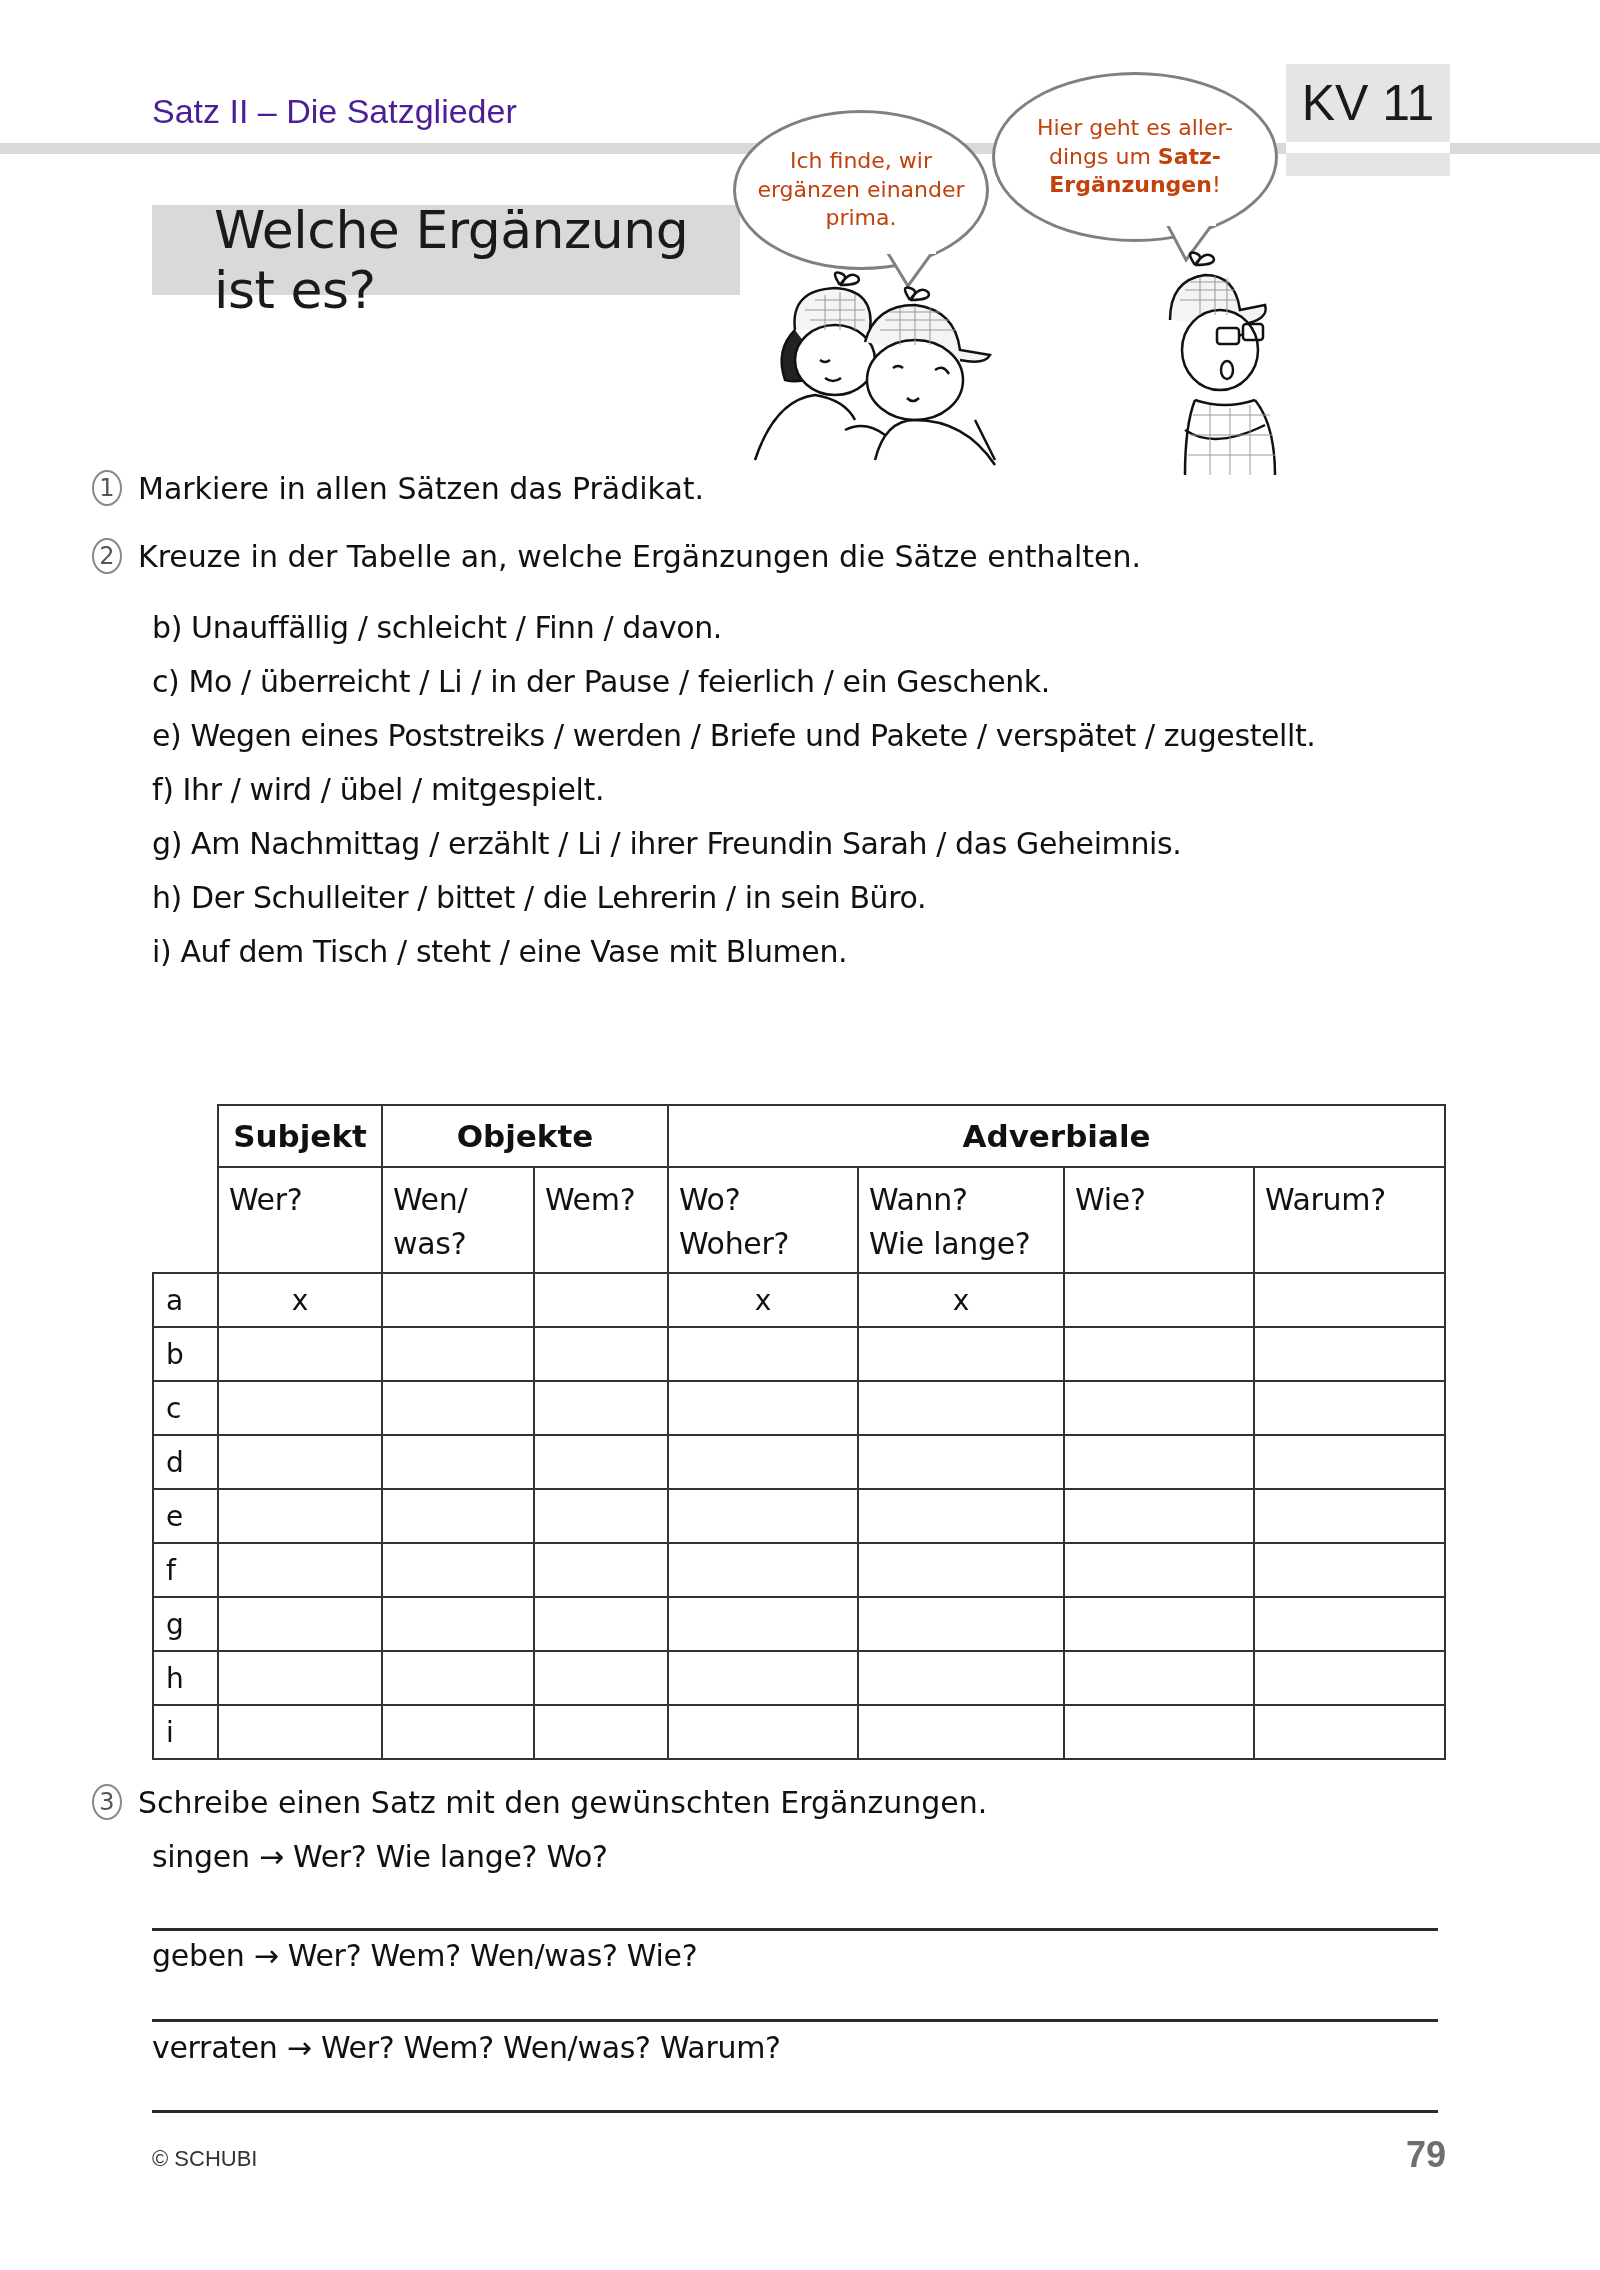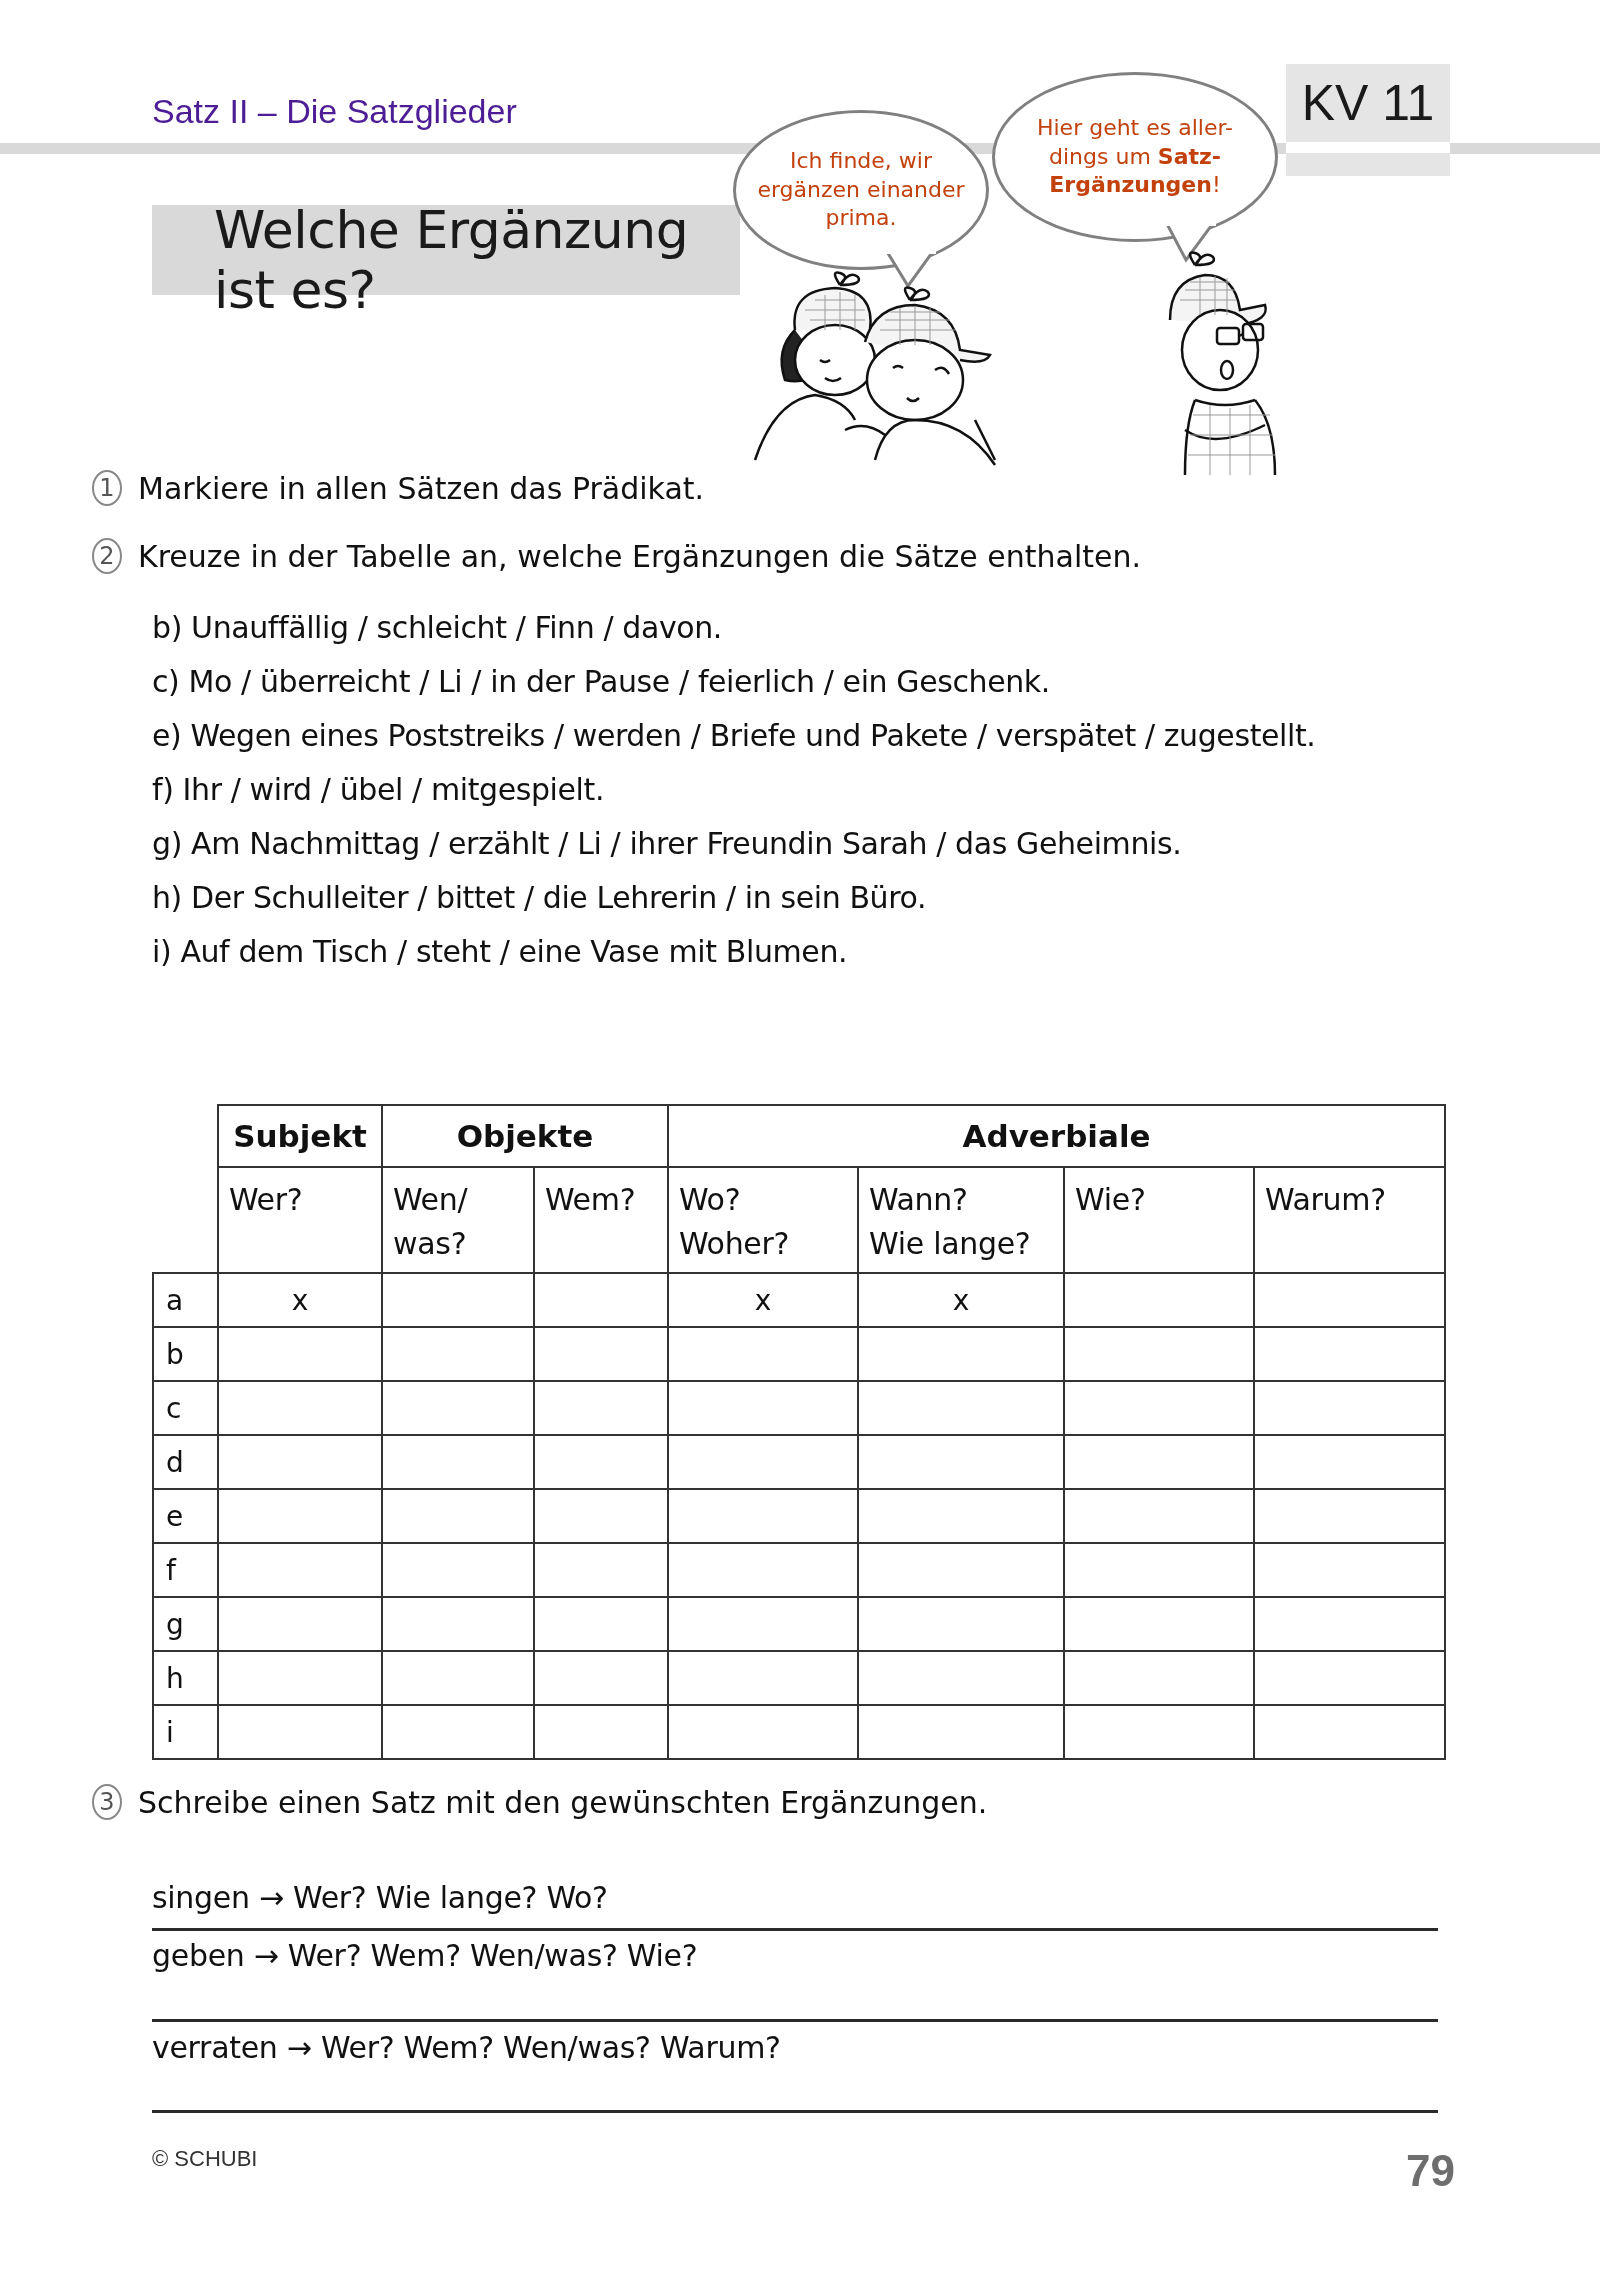--- a/index.html
+++ b/index.html
@@ -44,21 +44,21 @@
   table.t td.grp { text-align: center; vertical-align: middle; font-weight: bold; height: 62px; font-size: 31px; }
   table.t td.sub { padding: 10px 10px 0 10px; height: 106px; line-height: 44px; letter-spacing: -0.3px; }
   table.t td.rl { padding-left: 12px; vertical-align: middle; font-size: 28px; }
   table.t td.cell { text-align: center; vertical-align: middle; font-size: 28px; height: 54px; }
 
   
   .prompt { font-size: 30px; letter-spacing: -0.3px; white-space: nowrap; }
   .write-line { height: 3px; background: #2a2a2a; left: 152px; width: 1286px; }
 
   .footer-copy { left: 152px; top: 2146px; font-family: "Liberation Sans", sans-serif; font-size: 22px; color: #333; }
-  .footer-page { left: 1406px; top: 2134px; font-family: "Liberation Sans", sans-serif; font-size: 44px; color: #6e6e6e; font-weight: bold; margin-top: 12px; }
+  .footer-page { left: 1406px; top: 2134px; font-family: "Liberation Sans", sans-serif; font-size: 36px; color: #6e6e6e; font-weight: bold; }
 </style>
 </head>
 <body>
 
 <div class="abs top-bar"></div>
 <div class="abs header-title">Satz II – Die Satzglieder</div>
 <div class="abs kv-box">
   <div class="kv-inner">KV 11</div>
   <div class="kv-gap"></div>
 </div>
@@ -304,21 +304,21 @@
     </tr>
   </tbody>
     </table>
 </div>
 
 <div class="abs task task3">
   <span class="num-circle">3</span>
   <span>Schreibe einen Satz mit den gewünschten Ergänzungen.</span>
 </div>
 
-<div class="abs prompt" style="left:152px;top:1880px">
+<div class="abs prompt" style="left:152px;top:1839px">
   <span>singen</span>
   <span>→</span>
   <span>Wer? Wie lange? Wo?</span>
 </div>
 <div class="abs write-line" style="top:1928px"></div>
 
 <div class="abs prompt" style="left:152px;top:1938px">
   <span>geben</span>
   <span>→</span>
   <span>Wer? Wem? Wen/was? Wie?</span>

